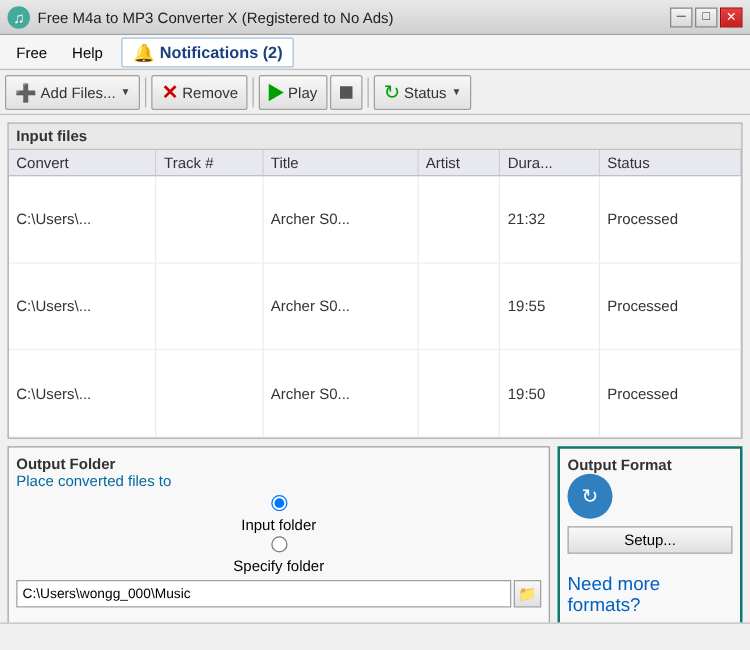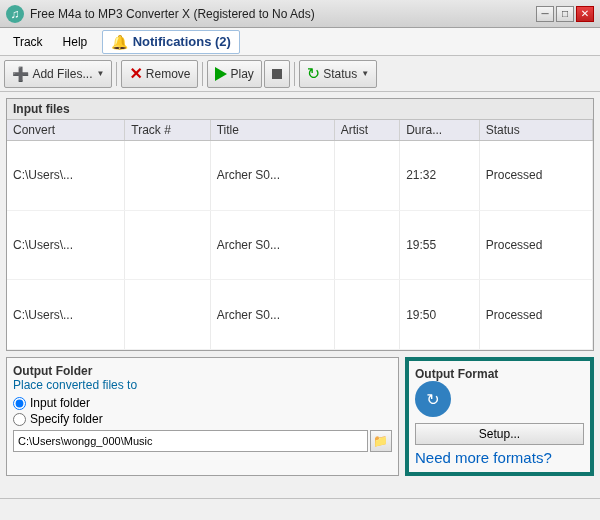--- a/index.html
+++ b/index.html
@@ -173,20 +173,21 @@
     }
     .panel-sub {
       color: #0369a1;
       margin-bottom: 4px;
     }
     .radio-row {
       display: flex;
       align-items: center;
       gap: 4px;
       margin-bottom: 2px;
+      flex-direction: column;
     }
     .folder-input-row {
       display: flex;
       align-items: center;
       gap: 2px;
       margin-top: 4px;
     }
     .folder-input {
       flex: 1;
       border: 1px solid #a0a0a0;
@@ -198,24 +199,24 @@
     .folder-browse-btn {
       width: 22px; height: 22px;
       border: 1px solid #a0a0a0;
       background: linear-gradient(to bottom, #f8f8f8, #e0e0e0);
       cursor: pointer;
       display: flex; align-items: center; justify-content: center;
       font-size: 12px;
     }
 
     .output-format-panel {
-      border: 4px solid #0f766e;
+      border: 2px solid #0f766e;
       background: #f8f8f8;
       padding: 6px;
-      width: 189px;
+      width: 148px;
     }
     .format-row {
       display: flex;
       align-items: center;
       gap: 4px;
       margin-bottom: 6px;
     }
     .format-icon {
       width: 36px; height: 36px;
       background: #3080c0;
@@ -232,21 +233,21 @@
       font-size: 11px;
     }
     .setup-btn {
       display: block;
       width: 100%;
       border: 1px solid #a0a0a0;
       background: linear-gradient(to bottom, #f8f8f8, #e0e0e0);
       padding: 3px;
       cursor: pointer;
       text-align: center;
-      margin-bottom: 4px;
+      margin-bottom: 16px;
     }
     .more-formats-link {
       color: #0060c0;
       cursor: pointer;
       font-size: 15px;
       text-decoration: none;
     }
 
     .status-bar {
       position: absolute;
@@ -313,21 +314,21 @@
     <span class="title-text">Free M4a to MP3 Converter X (Registered to No Ads)</span>
   </div>
   <div class="title-controls">
     <button class="title-btn">─</button>
     <button class="title-btn">□</button>
     <button class="title-btn close">✕</button>
   </div>
 </div>
 
 <div class="menu-bar">
-  <span class="menu-item">Track</span>
+  <span class="menu-item">Free</span>
   <span class="menu-item">Help</span>
   <div class="notifications-tab">
     <span class="notif-icon">🔔</span>
     <span class="notif-text">Notifications (2)</span>
   </div>
 </div>
 
 <div class="toolbar">
 
   <button class="tb-btn add-files">

